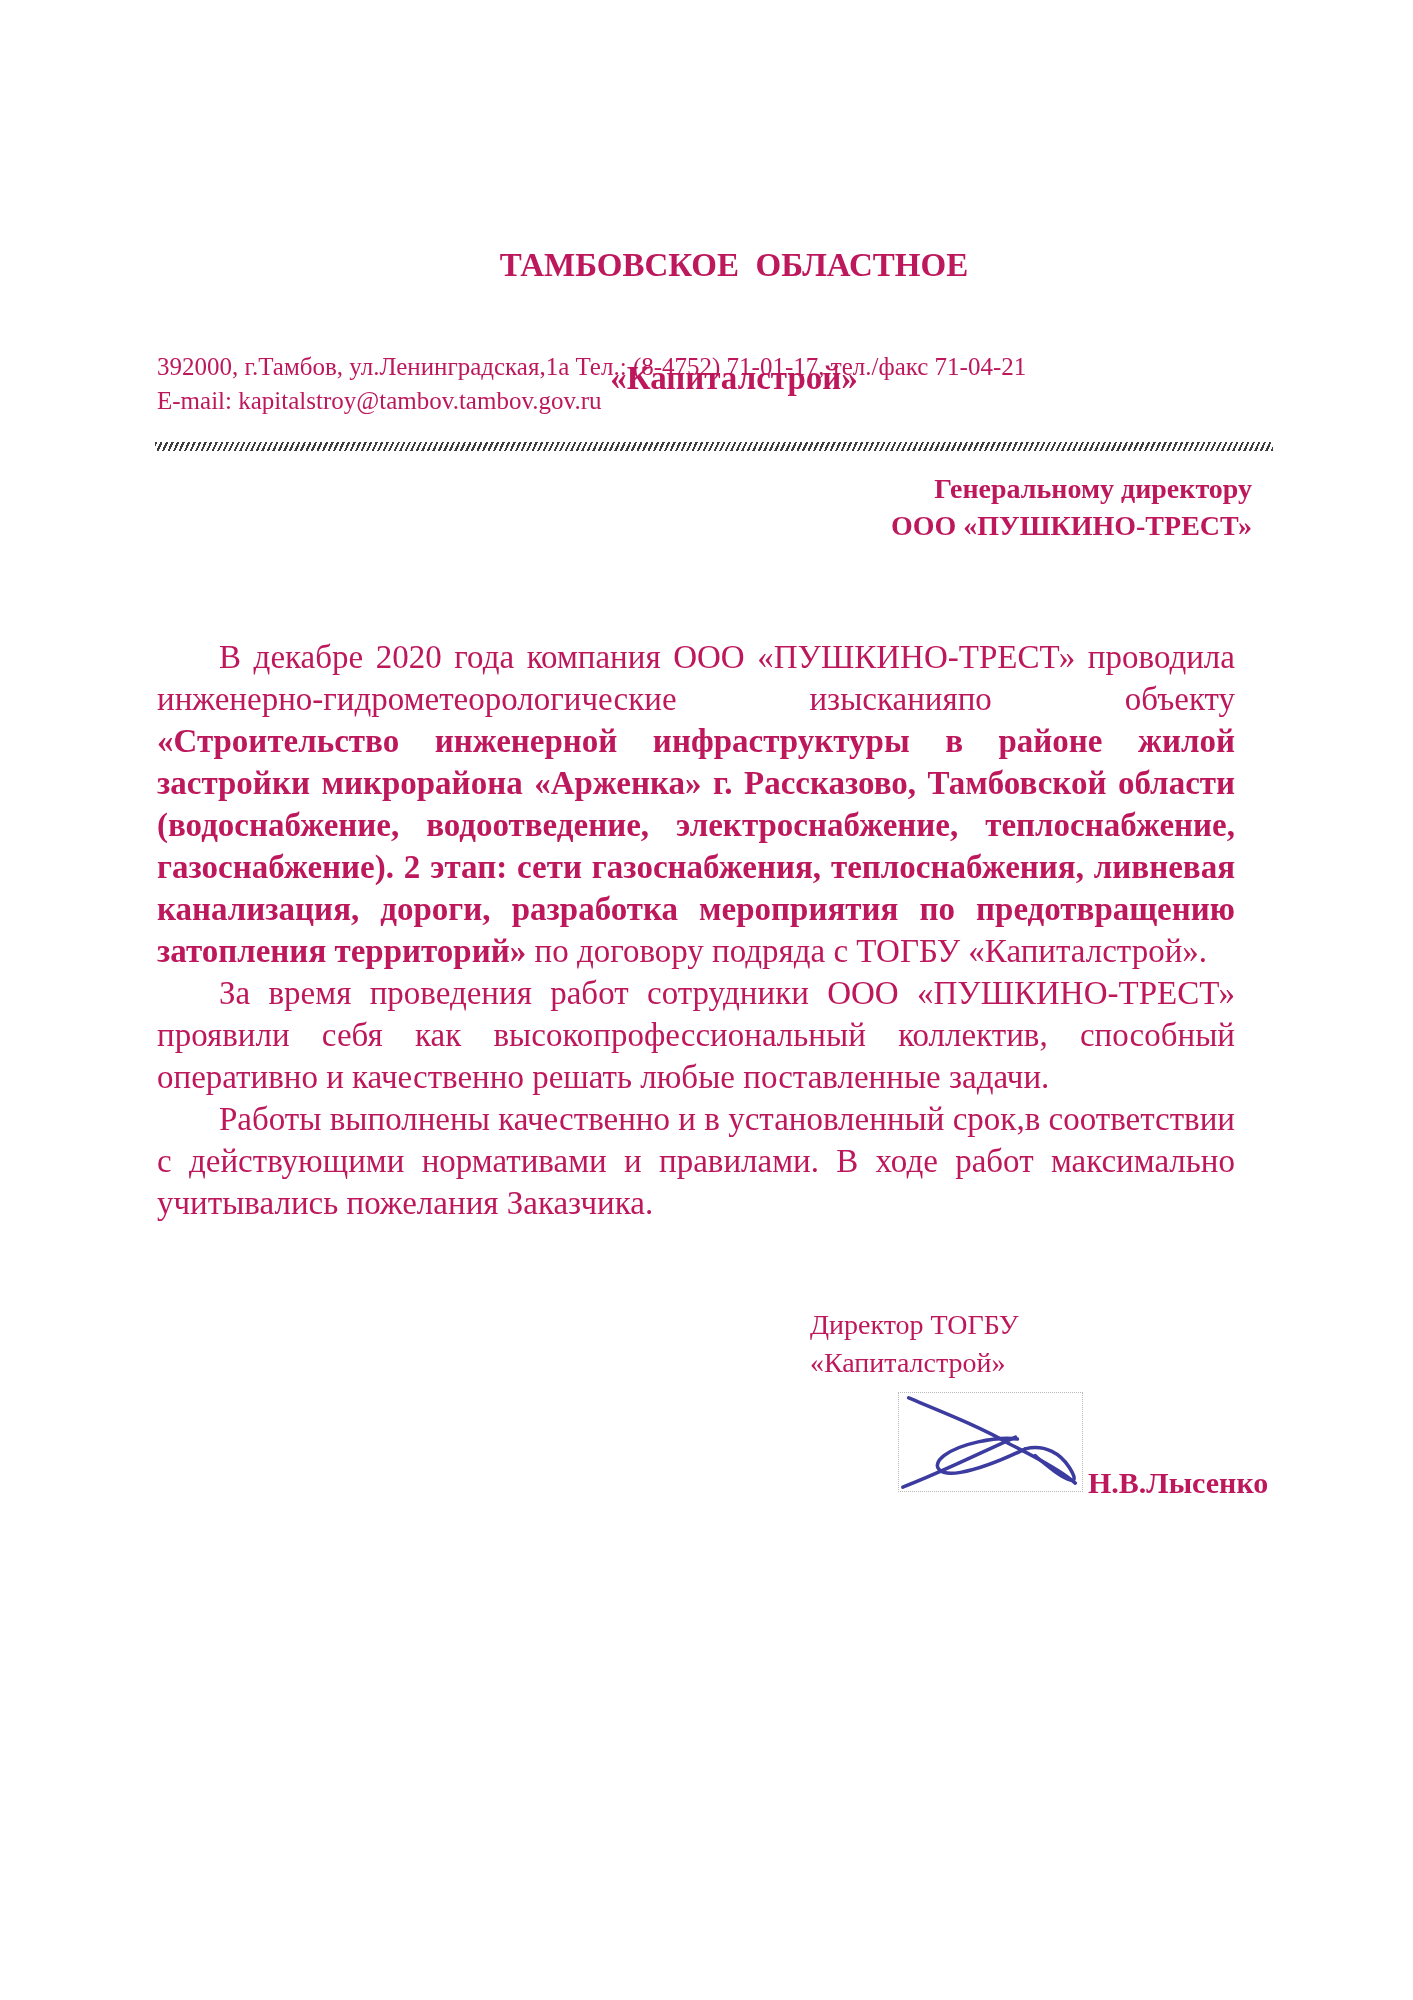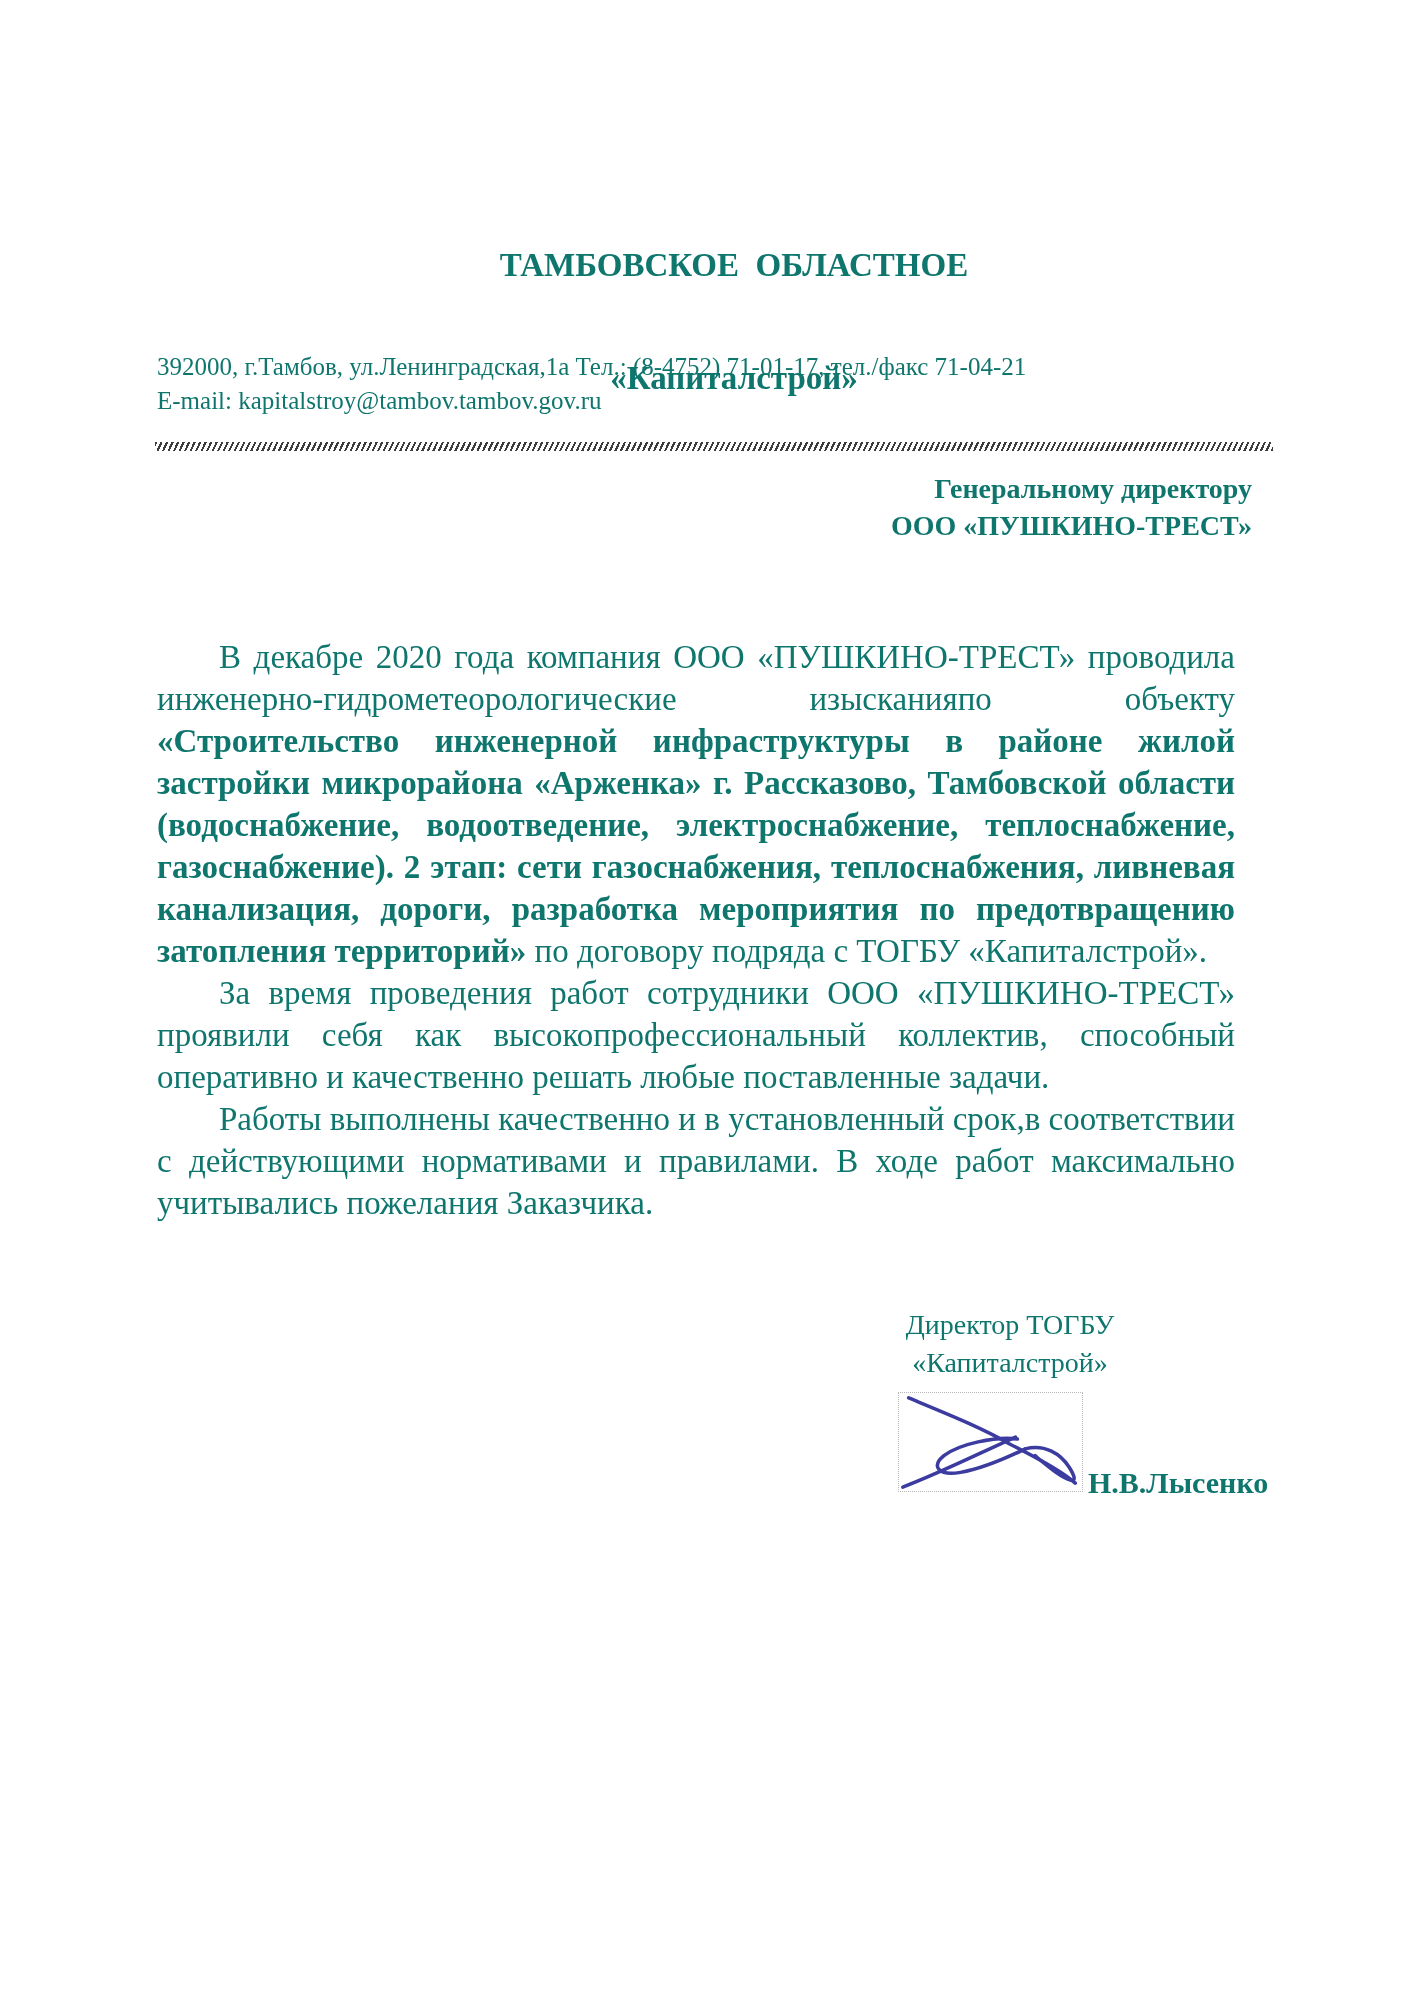--- a/index.html
+++ b/index.html
@@ -1,20 +1,20 @@
 <!DOCTYPE html>
 <html lang="ru"><head>
 <meta charset="utf-8">
 <style>
   html,body{margin:0;padding:0;background:#ffffff;}
   .page{
     position:relative;
     width:1413px;height:2000px;
     background:#ffffff;
-    color:#0f766e;
+    color:#be185d;
     font-family:"Liberation Serif","DejaVu Serif",serif;
     overflow:hidden;
   }
   
   .org-header{
     position:absolute;left:195px;top:178px;width:1078px;
     text-align:center;font-weight:bold;font-size:33px;line-height:35px;
     white-space:pre-wrap;
   }
   .org-header .org-line3{margin-top:8px;}
@@ -38,21 +38,21 @@
   
   .body-text{
     position:absolute;left:157px;top:636px;width:1078px;
     font-size:33px;line-height:42px;text-align:justify;
   }
   .body-text p{margin:0;text-indent:62px;}
   .body-text .b{font-weight:bold;}
   
   .sig-title{
     position:absolute;left:810px;top:1306px;width:400px;
-    text-align:center;font-size:28px;line-height:38px;
+    font-size:28px;line-height:38px;
   }
   .sig-box{
     position:absolute;left:898px;top:1392px;width:185px;height:100px;
     border:1px dotted #b8b8b8;box-sizing:border-box;
   }
   .sig-box svg{display:block;width:100%;height:100%;}
   .sig-name{
     position:absolute;left:1088px;top:1466px;
     font-size:30px;font-weight:bold;white-space:nowrap;
   }

